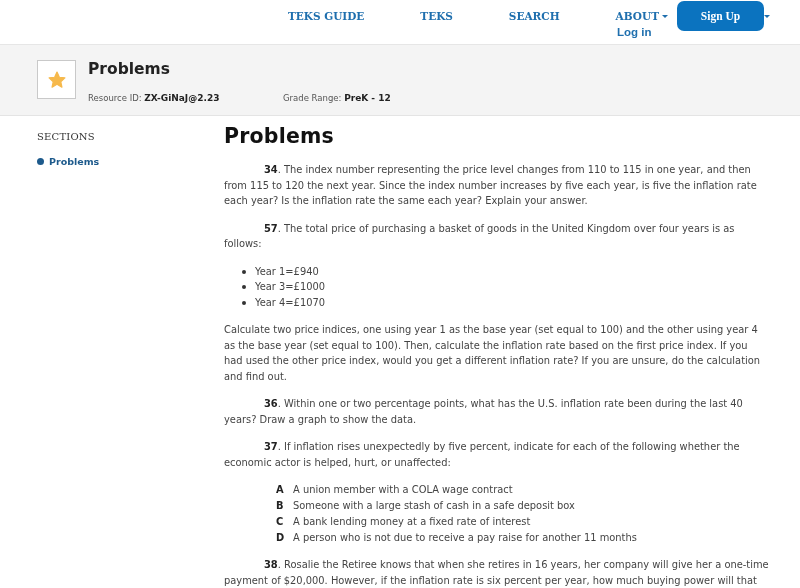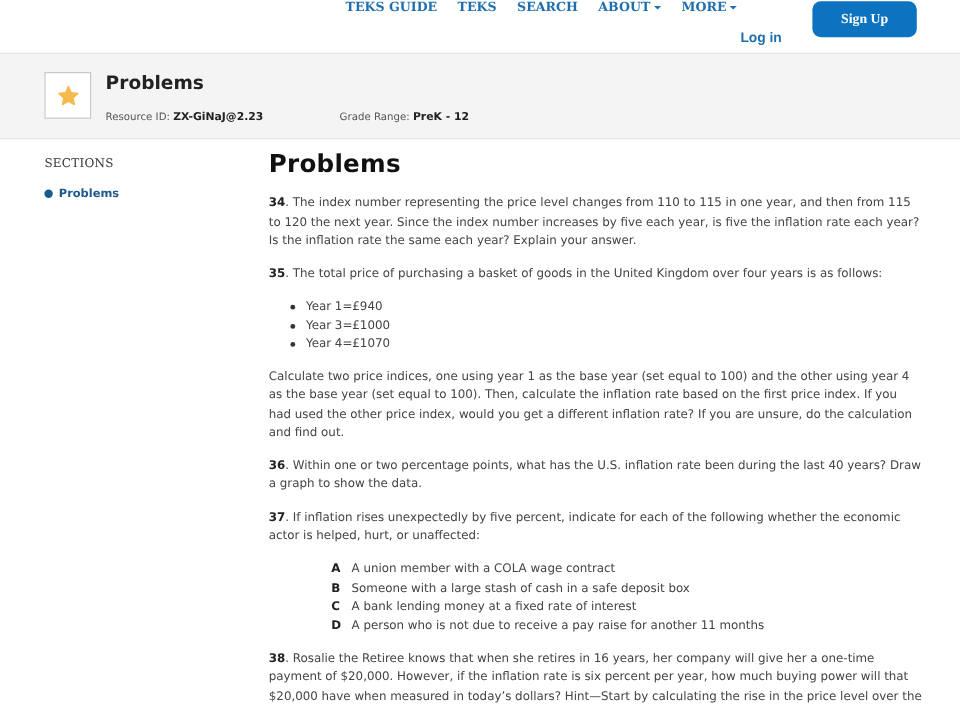--- a/index.html
+++ b/index.html
@@ -11,21 +11,21 @@
   .logo { position: absolute; left: 38px; top: 2px; height: 30px; display: flex; align-items: center; }
   .logo-shadow { position: absolute; left: 0; top: 12px; width: 20px; height: 14px;
     background: linear-gradient(135deg, #eef3f8 0%, #e2ebf3 100%); clip-path: polygon(0 0, 100% 30%, 100% 100%, 40% 100%); }
   .logo-box { position: relative; margin-left: 14px; width: 23px; height: 23px; background: #5a9bd3; display: flex; align-items: center; justify-content: center; }
   .logo-box svg { width: 14px; height: 14px; }
   .logo-text { margin-left: 6px; display: flex; flex-direction: column; line-height: 1; }
   .logo-title { font-family: "DejaVu Serif", serif; font-weight: bold; font-size: 17px; color: #1d4f7c; letter-spacing: 0.2px; }
   .logo-sub { font-family: "DejaVu Serif", serif; font-weight: bold; font-size: 7px; color: #1d4f7c; margin-top: 1px; }
   .logo-sub i { font-weight: normal; color: #5a86b0; }
 
-  .nav { position: absolute; top: 0; left: 288px; height: 32px; display: flex; align-items: flex-start; }
+  .nav { position: absolute; top: 0; left: 288px; height: 32px; display: flex; align-items: center; gap: 39px; }
   .nav-item { font-family: "DejaVu Serif", serif; font-size: 10.5px; font-weight: bold; color: #1f6fae; margin-right: 17px; display: flex; align-items: center; white-space: nowrap; }
   .caret { display: inline-block; width: 0; height: 0; border-left: 3px solid transparent; border-right: 3px solid transparent; border-top: 3.5px solid #1f6fae; margin-left: 3px; margin-top: 1px; }
   .login { position: absolute; left: 617px; top: 26px; font-family: Liberation Sans, sans-serif; font-size: 11.5px; font-weight: bold; color: #1f6fae; text-align: right; }
   .signup { position: absolute; left: 677px; top: 1px; width: 87px; height: 30px; background: #0b73bf; border-radius: 7px;
     color: #ffffff; font-family: Liberation Serif, serif; font-weight: bold; font-size: 11.5px; display: flex; align-items: center; justify-content: center; }
 
   
   .band { position: absolute; left: 0; top: 44px; width: 800px; height: 72px; background: #f4f4f4; border-top: 1px solid #e6e6e6; border-bottom: 1px solid #e4e4e4; }
   .res-icon { position: absolute; left: 37px; top: 15px; width: 39px; height: 39px; background: #ffffff; border: 1px solid #c9c9c9; display: flex; align-items: center; justify-content: center; }
   .res-icon svg { width: 20px; height: 20px; }
@@ -37,21 +37,21 @@
 
   
   .sections-label { position: absolute; left: 37px; top: 131px; font-family: "DejaVu Serif", serif; font-size: 10px; color: #333333; letter-spacing: 0.2px; }
   .section-link { position: absolute; left: 37px; top: 156px; display: flex; align-items: center; font-size: 9.5px; font-weight: bold; color: #1d5a8c; }
   .section-dot { width: 7px; height: 7px; border-radius: 50%; background: #1d5a8c; margin-right: 5px; }
 
   
   .main { position: absolute; left: 224px; top: 124px; width: 545px; }
   .main h1 { font-size: 20.5px; font-weight: bold; color: #111111; margin-bottom: 14px; letter-spacing: 0.2px; }
   .p { font-size: 9.9px; line-height: 15.5px; color: #444444; margin-bottom: 12px; }
-  .p b { color: #222222; }
+  .p b { color: #222222; margin-left: 40px; }
   ul.bl { list-style: none; margin: 0 0 12px 18px; }
   ul.bl li { font-size: 9.9px; line-height: 15.6px; color: #444444; position: relative; padding-left: 13px; }
   ul.bl li::before { content: ""; position: absolute; left: 0; top: 6px; width: 4px; height: 4px; border-radius: 50%; background: #333333; }
   .opts { margin: 0 0 12px 52px; }
   .opt { display: flex; font-size: 9.9px; line-height: 15.8px; color: #444444; }
   .opt-letter { width: 17px; font-weight: bold; color: #222222; }
 </style>
 </head>
 <body>
 
@@ -100,21 +100,21 @@
 <a class="section-link">
   <span class="section-dot"></span>
   <span>Problems</span>
 </a>
 
 <div class="main">
   <h1>Problems</h1>
 
   <p class="p"><b>34</b><span>. The index number representing the price level changes from 110 to 115 in one year, and then from 115 to 120 the next year. Since the index number increases by five each year, is five the inflation rate each year? Is the inflation rate the same each year? Explain your answer.</span></p>
 
-  <p class="p"><b>35</b><span>. The total price of purchasing a basket of goods in the United Kingdom over four years is as follows:</span></p>
+  <p class="p"><b>57</b><span>. The total price of purchasing a basket of goods in the United Kingdom over four years is as follows:</span></p>
   <ul class="bl">
     <li>Year 1=£940</li>
     <li>Year 3=£1000</li>
     <li>Year 4=£1070</li>
   </ul>
   <p class="p">Calculate two price indices, one using year 1 as the base year (set equal to 100) and the other using year 4 as the base year (set equal to 100). Then, calculate the inflation rate based on the first price index. If you had used the other price index, would you get a different inflation rate? If you are unsure, do the calculation and find out.</p>
 
   <p class="p"><b>36</b><span>. Within one or two percentage points, what has the U.S. inflation rate been during the last 40 years? Draw a graph to show the data.</span></p>
 
   <p class="p"><b>37</b><span>. If inflation rises unexpectedly by five percent, indicate for each of the following whether the economic actor is helped, hurt, or unaffected:</span></p>

